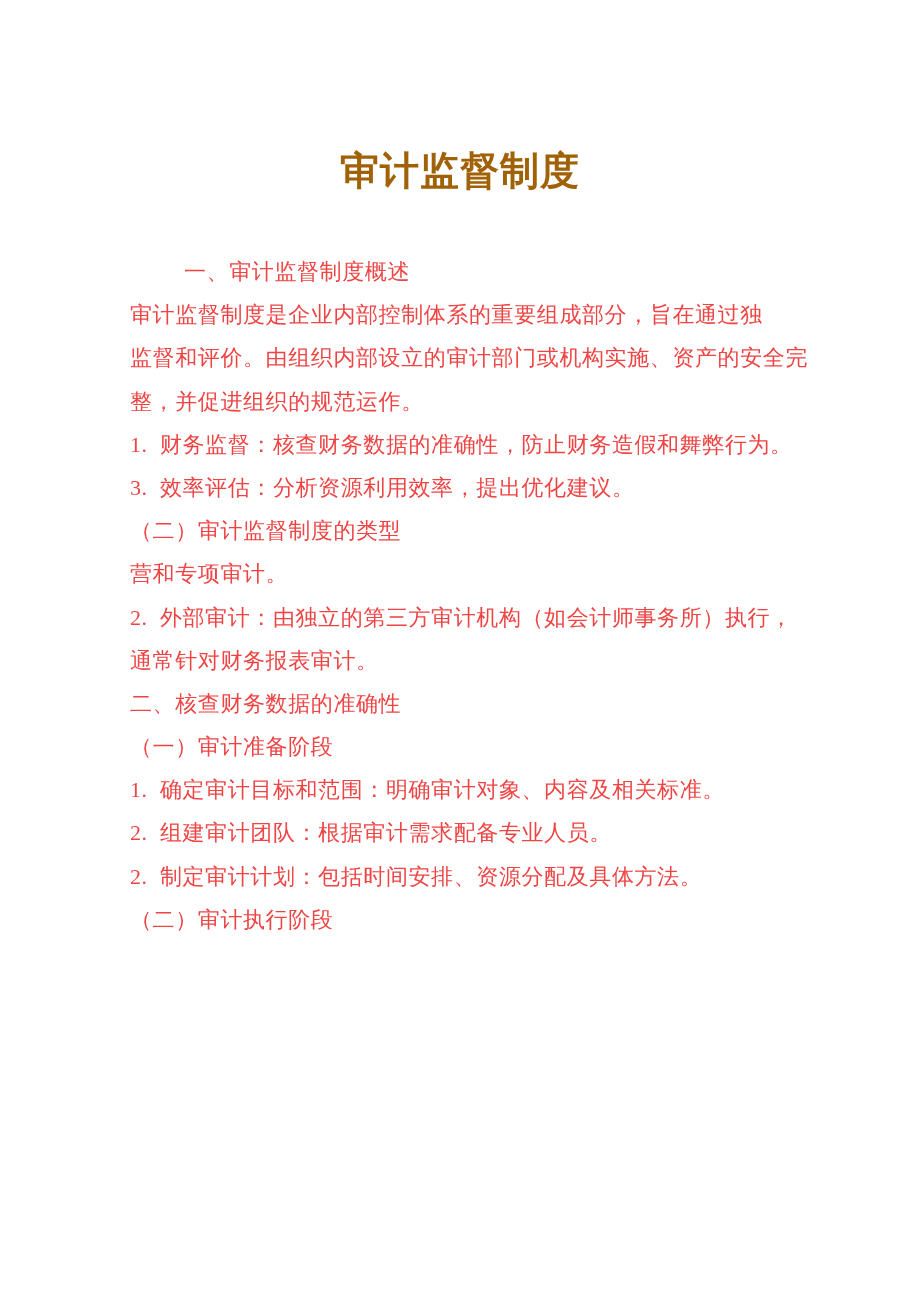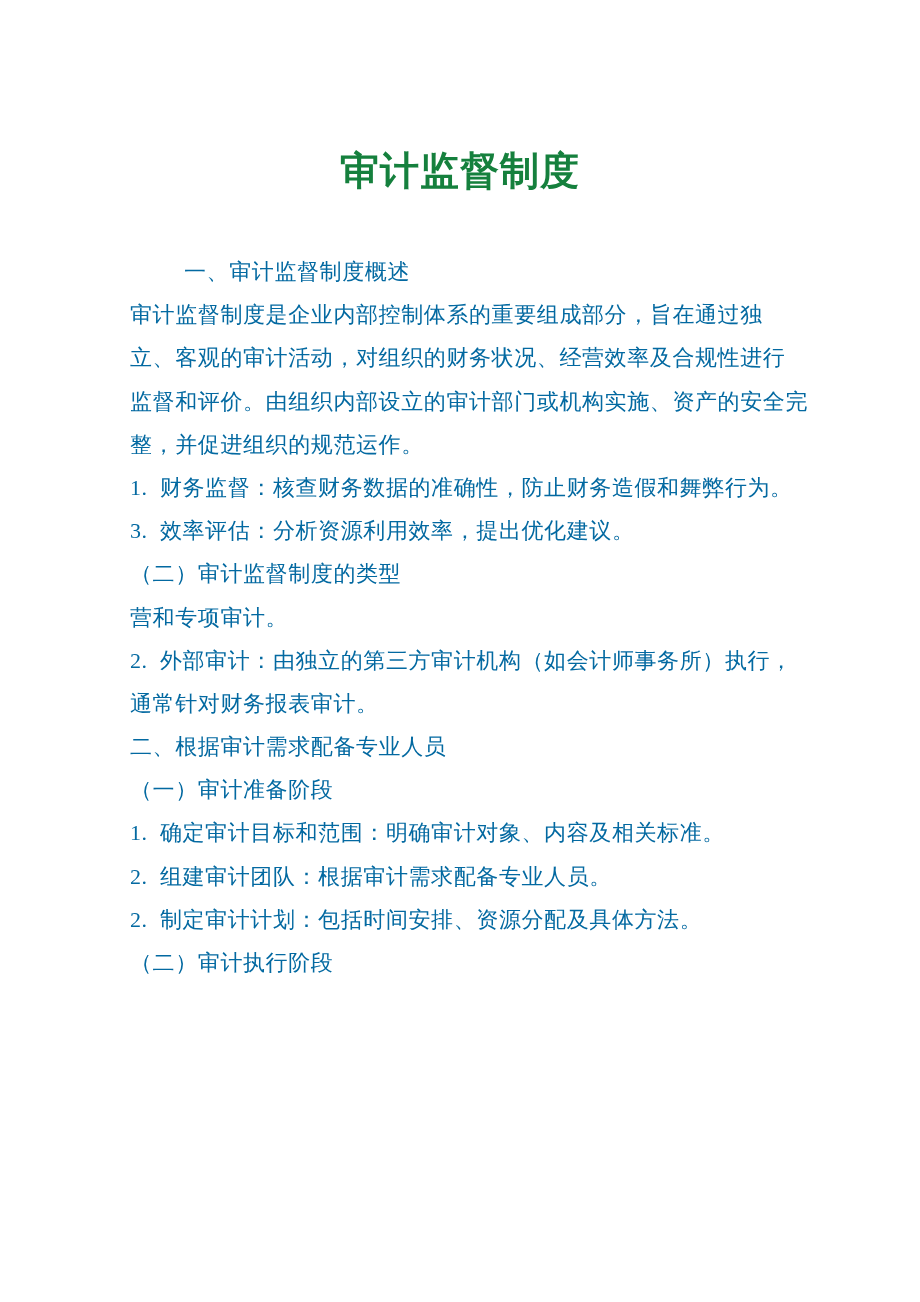--- a/index.html
+++ b/index.html
@@ -21,60 +21,59 @@
     top: 146px;
     left: 0;
     width: 920px;
     height: 50px;
     line-height: 50px;
     text-align: center;
     font-size: 39px;
     font-weight: bold;
     letter-spacing: 1px;
     font-family: "Liberation Sans", "DejaVu Sans", sans-serif;
-    color: #15803d;
+    color: #a16207;
   }
   .doc-body {
     position: absolute;
     top: 250px;
     left: 130px;
     width: 662px;
   }
   .line {
     height: 43.2px;
     line-height: 43.2px;
     font-size: 22px;
     letter-spacing: 0.6px;
     white-space: pre;
-    color: #0369a1;
+    color: #ef4444;
   }
   .line.indent {
     padding-left: 54px;
   }
 </style>
 </head>
 <body>
 
 <div class="page">
 
   <div class="doc-title">审计监督制度</div>
 
   <div class="doc-body">
     <div class="line indent">一、审计监督制度概述</div>
     <div class="line">审计监督制度是企业内部控制体系的重要组成部分，旨在通过独</div>
-    <div class="line">立、客观的审计活动，对组织的财务状况、经营效率及合规性进行</div>
     <div class="line">监督和评价。由组织内部设立的审计部门或机构实施、资产的安全完</div>
     <div class="line">整，并促进组织的规范运作。</div>
     <div class="line">1.  财务监督：核查财务数据的准确性，防止财务造假和舞弊行为。</div>
     <div class="line">3.  效率评估：分析资源利用效率，提出优化建议。</div>
     <div class="line">（二）审计监督制度的类型</div>
     <div class="line">营和专项审计。</div>
     <div class="line">2.  外部审计：由独立的第三方审计机构（如会计师事务所）执行，</div>
     <div class="line">通常针对财务报表审计。</div>
-    <div class="line">二、根据审计需求配备专业人员</div>
+    <div class="line">二、核查财务数据的准确性</div>
     <div class="line">（一）审计准备阶段</div>
     <div class="line">1.  确定审计目标和范围：明确审计对象、内容及相关标准。</div>
     <div class="line">2.  组建审计团队：根据审计需求配备专业人员。</div>
     <div class="line">2.  制定审计计划：包括时间安排、资源分配及具体方法。</div>
     <div class="line">（二）审计执行阶段</div>
   </div>
 
 </div>
 
 </body></html>

